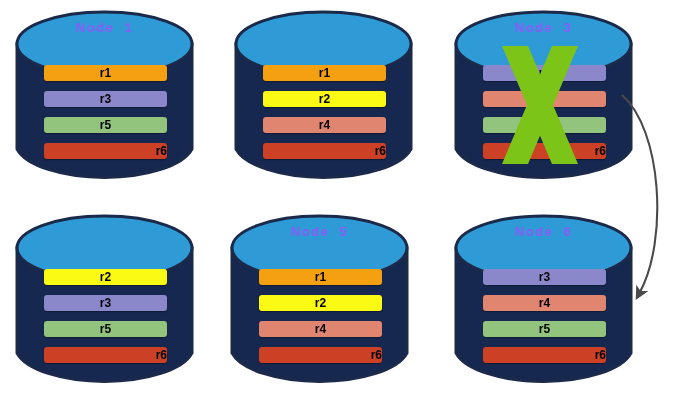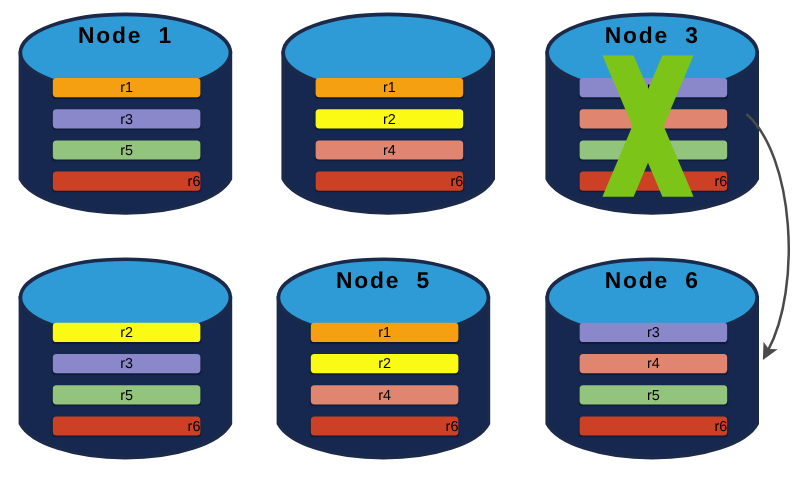--- a/index.html
+++ b/index.html
@@ -30,43 +30,43 @@
     top: 0;
     width: 183px;
     height: 177px;
   }
   .node-title {
     position: absolute;
     left: 0;
     top: 12px;
     width: 183px;
     text-align: center;
-    color: #000000;
-    font-size: 19px;
+    color: #8b5cf6;
+    font-size: 13px;
     font-weight: bold;
     letter-spacing: 1.5px;
     font-family: "Liberation Sans", sans-serif;
     white-space: pre;
     z-index: 3;
   }
   .bars {
     position: absolute;
     left: 31px;
     top: 57px;
     width: 123px;
     z-index: 2;
   }
   .bar {
     height: 16px;
     margin-bottom: 10px;
     border-radius: 3px;
     text-align: center;
     color: #000000;
     font-size: 12px;
-    font-weight: normal;
+    font-weight: bold;
     line-height: 16px;
     font-family: "Liberation Sans", sans-serif;
     box-shadow: 0 1px 1px rgba(0,0,0,0.35);
   }
   .bar:last-child { margin-bottom: 0; text-align: right; }
   .xmark {
     position: absolute;
     left: 28px;
     top: 38px;
     width: 120px;

